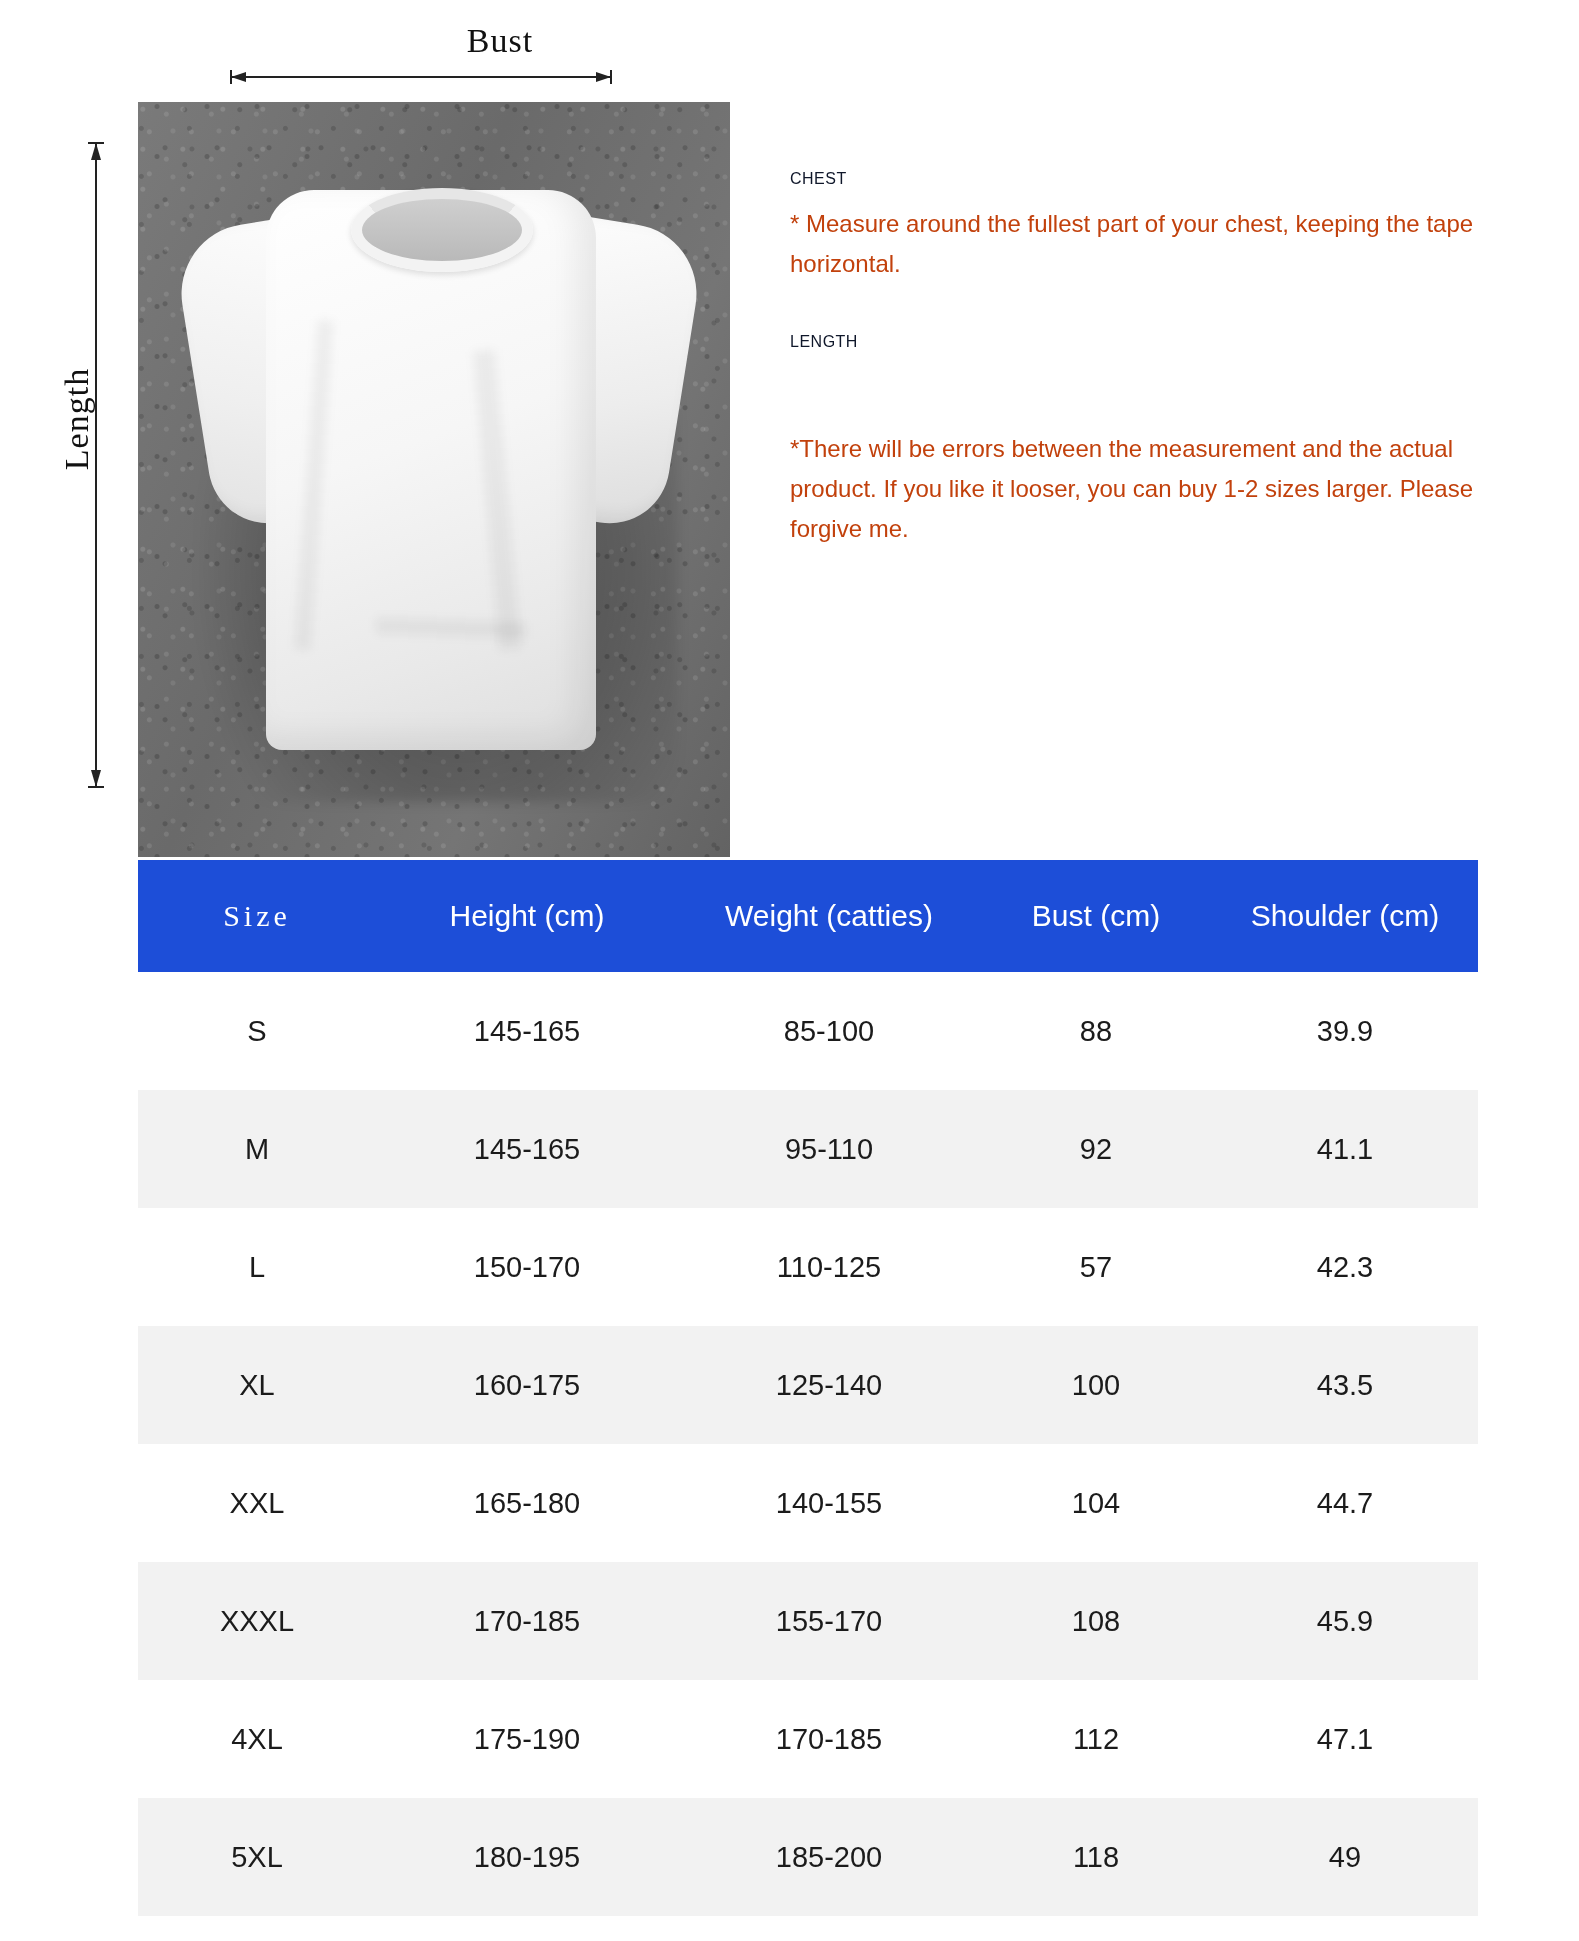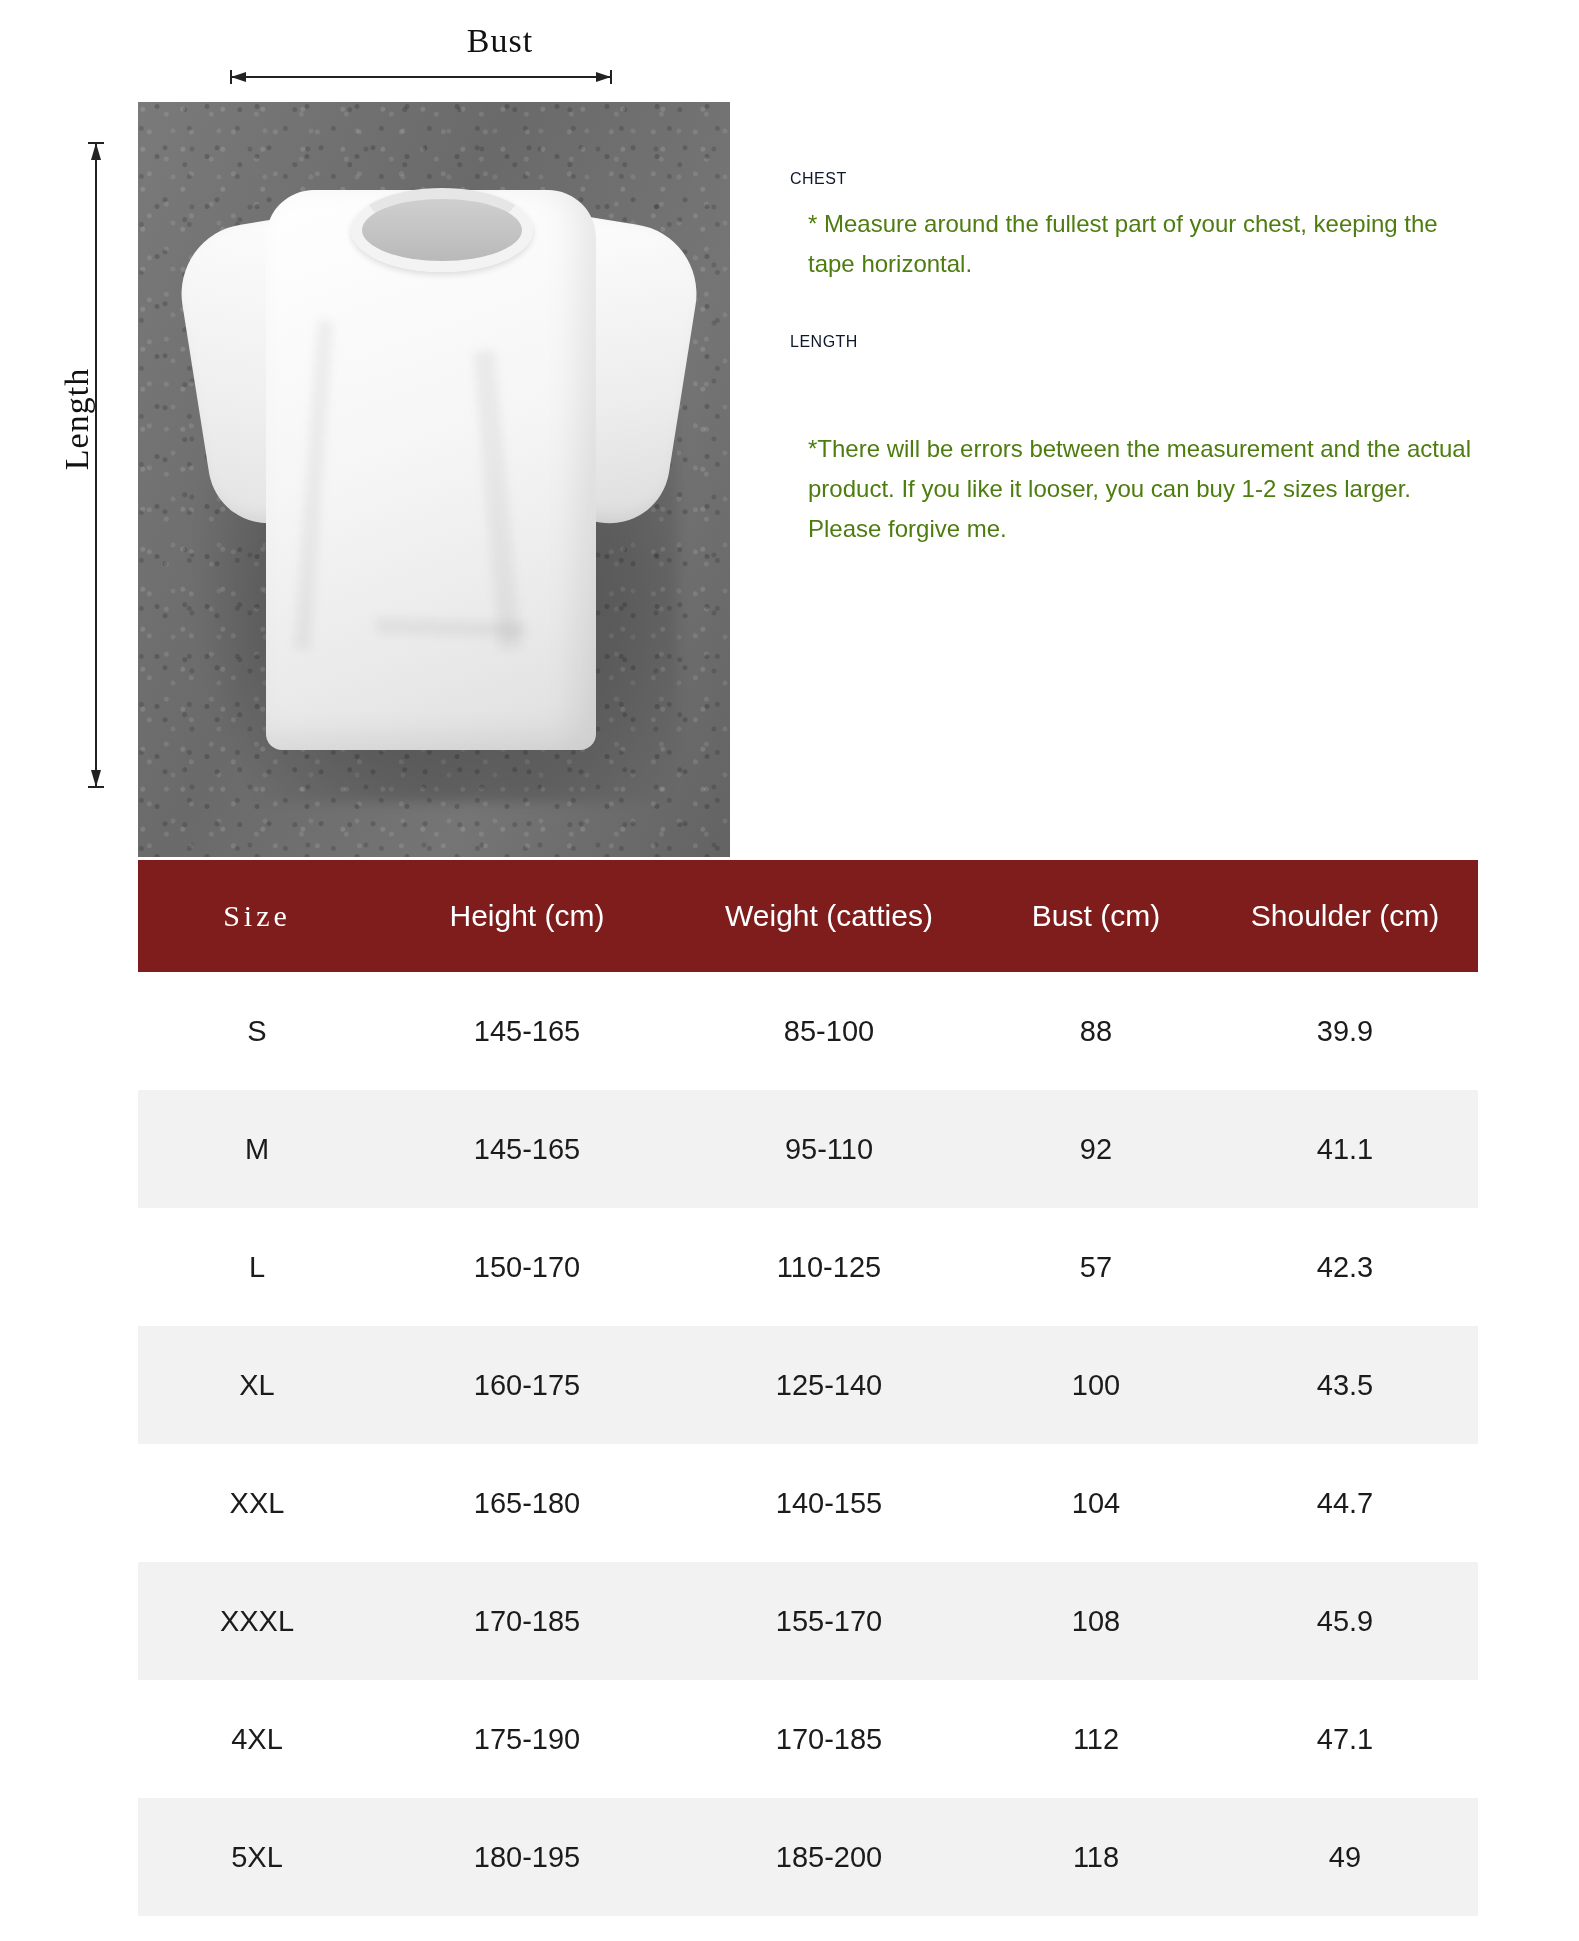--- a/index.html
+++ b/index.html
@@ -170,39 +170,39 @@
     width: 690px;
   }
   .text-block h3 {
     margin: 0 0 16px 0;
     font-size: 16px;
     font-weight: 400;
     letter-spacing: 0.5px;
     color: #0f172a;
   }
   .text-block p {
-    margin: 0 0 10px 18px;
+    margin: 0 0 10px 0;
     font-size: 24px;
     line-height: 1.68;
-    color: #4d7c0f;
+    color: #c2410c;
   }
   .text-block .gap { height: 38px; }
   .text-block .gap-big { height: 62px; }
 
   
   .size-table {
     position: absolute;
     left: 138px;
     top: 860px;
     width: 1330px;
     border-collapse: collapse;
     table-layout: fixed;
   }
   .size-table thead th {
-    background: #7f1d1d;
+    background: #1d4ed8;
     color: #ffffff;
     font-weight: 400;
     font-size: 30px;
     height: 110px;
     vertical-align: middle;
     text-align: center;
   }
   .size-table thead th.col-size {
     font-family: "Liberation Serif", serif;
     letter-spacing: 4px;

